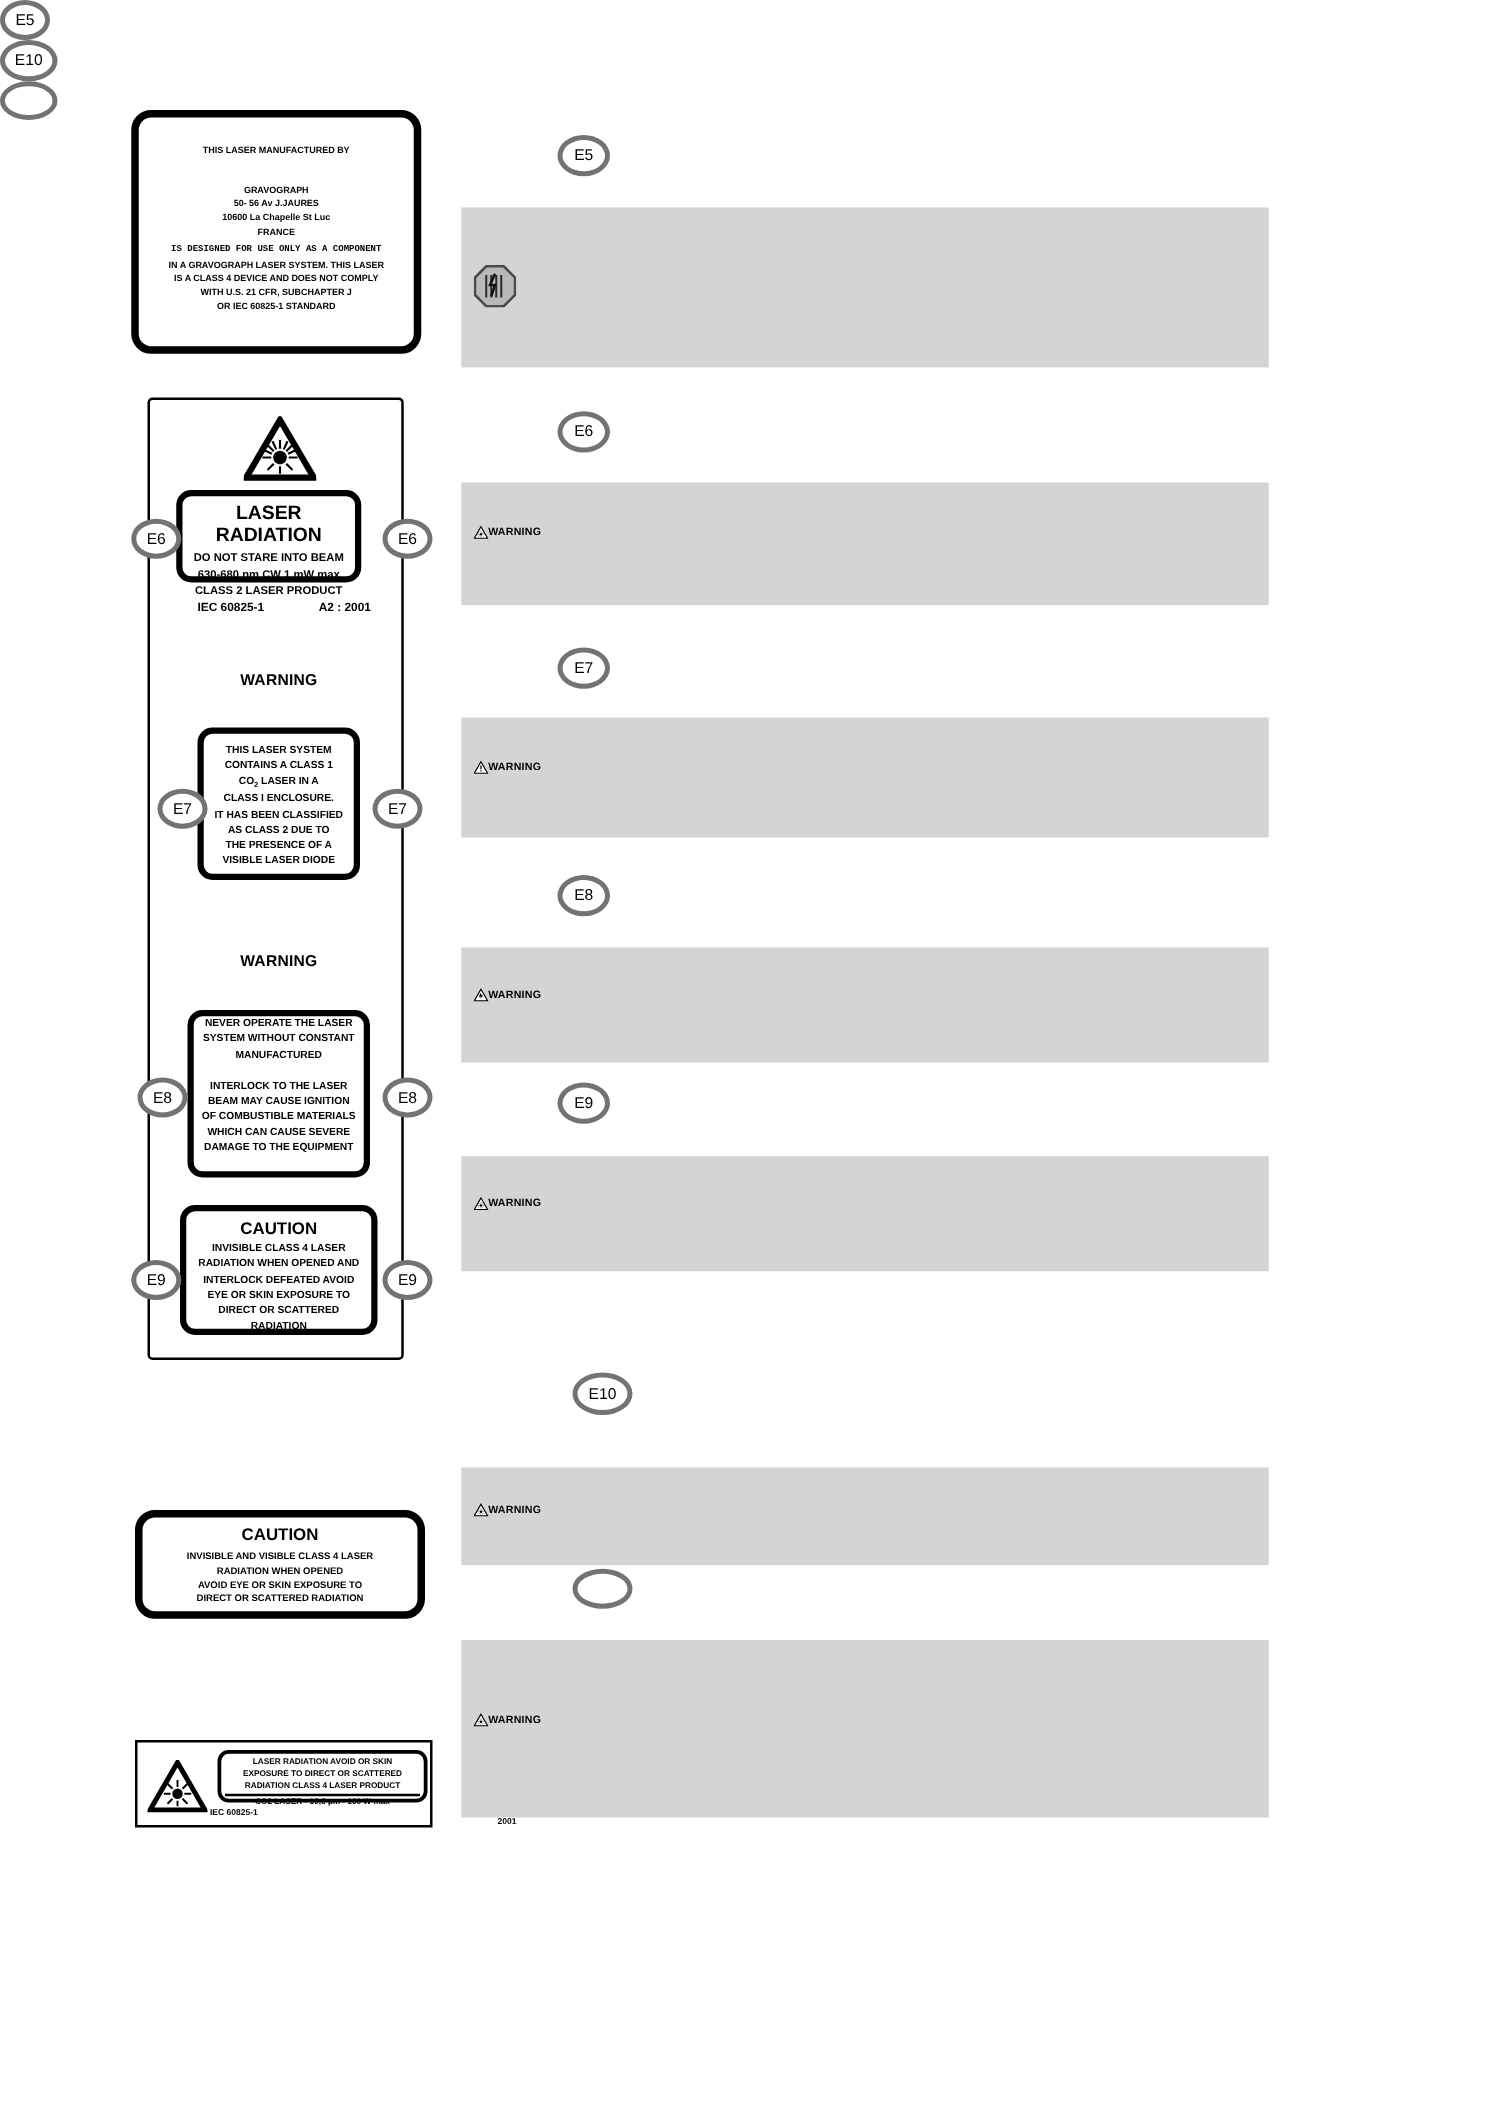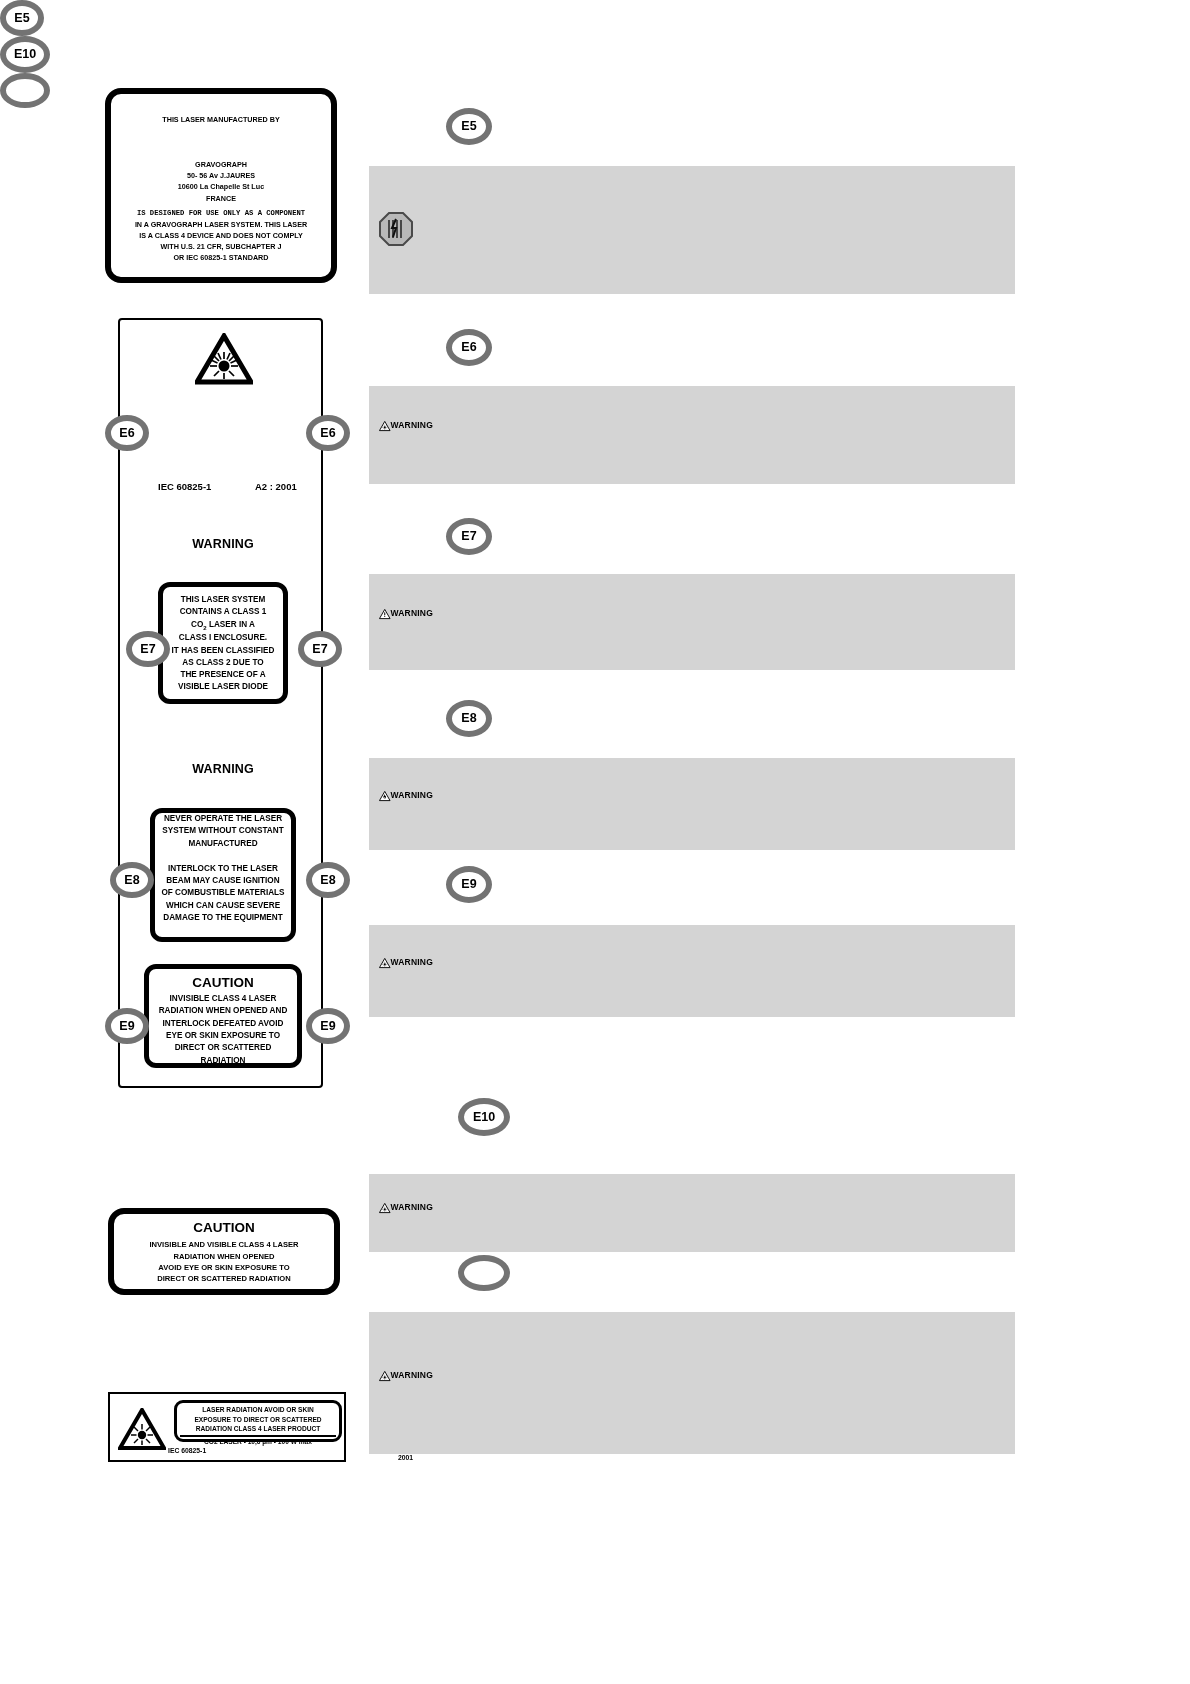--- a/index.html
+++ b/index.html
@@ -1,23 +1,23 @@
 <!DOCTYPE html>
 <html><head>
 <meta charset="utf-8">
 <style>
   html,body{margin:0;padding:0;background:#ffffff;}
   body{width:1190px;height:1684px;position:relative;font-family:"Liberation Sans",sans-serif;color:#000;}
   .page{position:absolute;inset:0;}
 
   
   .bubble{
-    border:6px solid #737373;border-radius:50%;
+    border:4px solid #737373;border-radius:50%;
     background:#fff;display:flex;align-items:center;justify-content:center;
-    font-weight:700;line-height:1;font-family:"Liberation Sans",sans-serif;
+    font-weight:400;line-height:1;font-family:"Liberation Sans",sans-serif;
   }
 
   
   .label-card{
     position:absolute;background:#fff;border:6px solid #000;border-radius:16px;
     box-sizing:border-box;
   }
   .plain-panel{
     position:absolute;background:#fff;border:2px solid #000;box-sizing:border-box;
   }
@@ -47,21 +47,21 @@
   .warn-wrap{display:flex;flex-direction:row;align-items:center;}
   .warn-word{font-weight:700;letter-spacing:.2px;}
 </style>
 </head>
 <body>
 
 <div class="page">
 
   <div class="label-card" style="left:105px;top:88px;width:232px;height:195px;">
     <div class="t-center bold f7" style="margin-top:20px;">THIS LASER MANUFACTURED BY</div>
-    <div class="t-center bold f7" style="margin-top:34px;">GRAVOGRAPH</div>
+    <div class="t-center bold f7" style="margin-top:21px;">GRAVOGRAPH</div>
     <div class="t-center bold f7">50- 56 Av J.JAURES</div>
     <div class="t-center bold f7">10600 La Chapelle St Luc</div>
     <div class="t-center bold f7">FRANCE</div>
     <div class="t-center bold f7" style="margin-top:4px;font-family:Liberation Mono, monospace;">IS DESIGNED FOR USE ONLY AS A COMPONENT</div>
     <div class="t-center bold f7">IN A GRAVOGRAPH LASER SYSTEM. THIS LASER</div>
     <div class="t-center bold f7">IS A CLASS 4 DEVICE AND DOES NOT COMPLY</div>
     <div class="t-center bold f7">WITH U.S. 21 CFR, SUBCHAPTER J</div>
     <div class="t-center bold f7">OR IEC 60825-1 STANDARD</div>
   </div>
   <div class="bubble" style="left:101px;top:99px;width:32px;height:24px;font-size:12.5px;">E5</div>
@@ -84,20 +84,26 @@
           <line x1="5" y1="5" x2="10" y2="10"></line>
           <line x1="-3" y1="-6.5" x2="-6" y2="-13"></line>
           <line x1="3" y1="-6.5" x2="6" y2="-13"></line>
           <line x1="-6.5" y1="-3" x2="-13" y2="-6"></line>
           <line x1="6.5" y1="-3" x2="13" y2="-6"></line>
         </g>
       </g>
     </svg>
   </div>
 
+  <div class="inner-box" style="position:absolute;left:141px;top:392px;width:148px;height:74px;padding-top:5px;">
+    <div class="bold f15">LASER RADIATION</div>
+    <div class="bold f9" style="margin-top:2px;">DO NOT STARE INTO BEAM</div>
+    <div class="bold f9">630-680 nm   CW   1 mW max</div>
+    <div class="bold f9">CLASS 2 LASER PRODUCT</div>
+  </div>
   <div class="bubble" style="position:absolute;left:105px;top:415px;width:32px;height:24px;font-size:12.5px;">E6</div>
   <div class="bubble" style="position:absolute;left:306px;top:415px;width:32px;height:24px;font-size:12.5px;">E6</div>
 
   <div style="position:absolute;left:158px;top:481px;font-size:9.5px;font-weight:700;">IEC 60825-1</div>
   <div style="position:absolute;left:255px;top:481px;font-size:9.5px;font-weight:700;">A2 : 2001</div>
 
   <div class="warn-wrap" style="position:absolute;left:192px;top:520px;width:62px;">
     <svg viewBox="0 0 58 48" width="58" height="48">
       <polygon points="29,3 56,45 2,45" fill="#fff" stroke="#000" stroke-width="5"></polygon>
       <rect x="26.5" y="15" width="5" height="15" rx="2.2" fill="#000"></rect>

